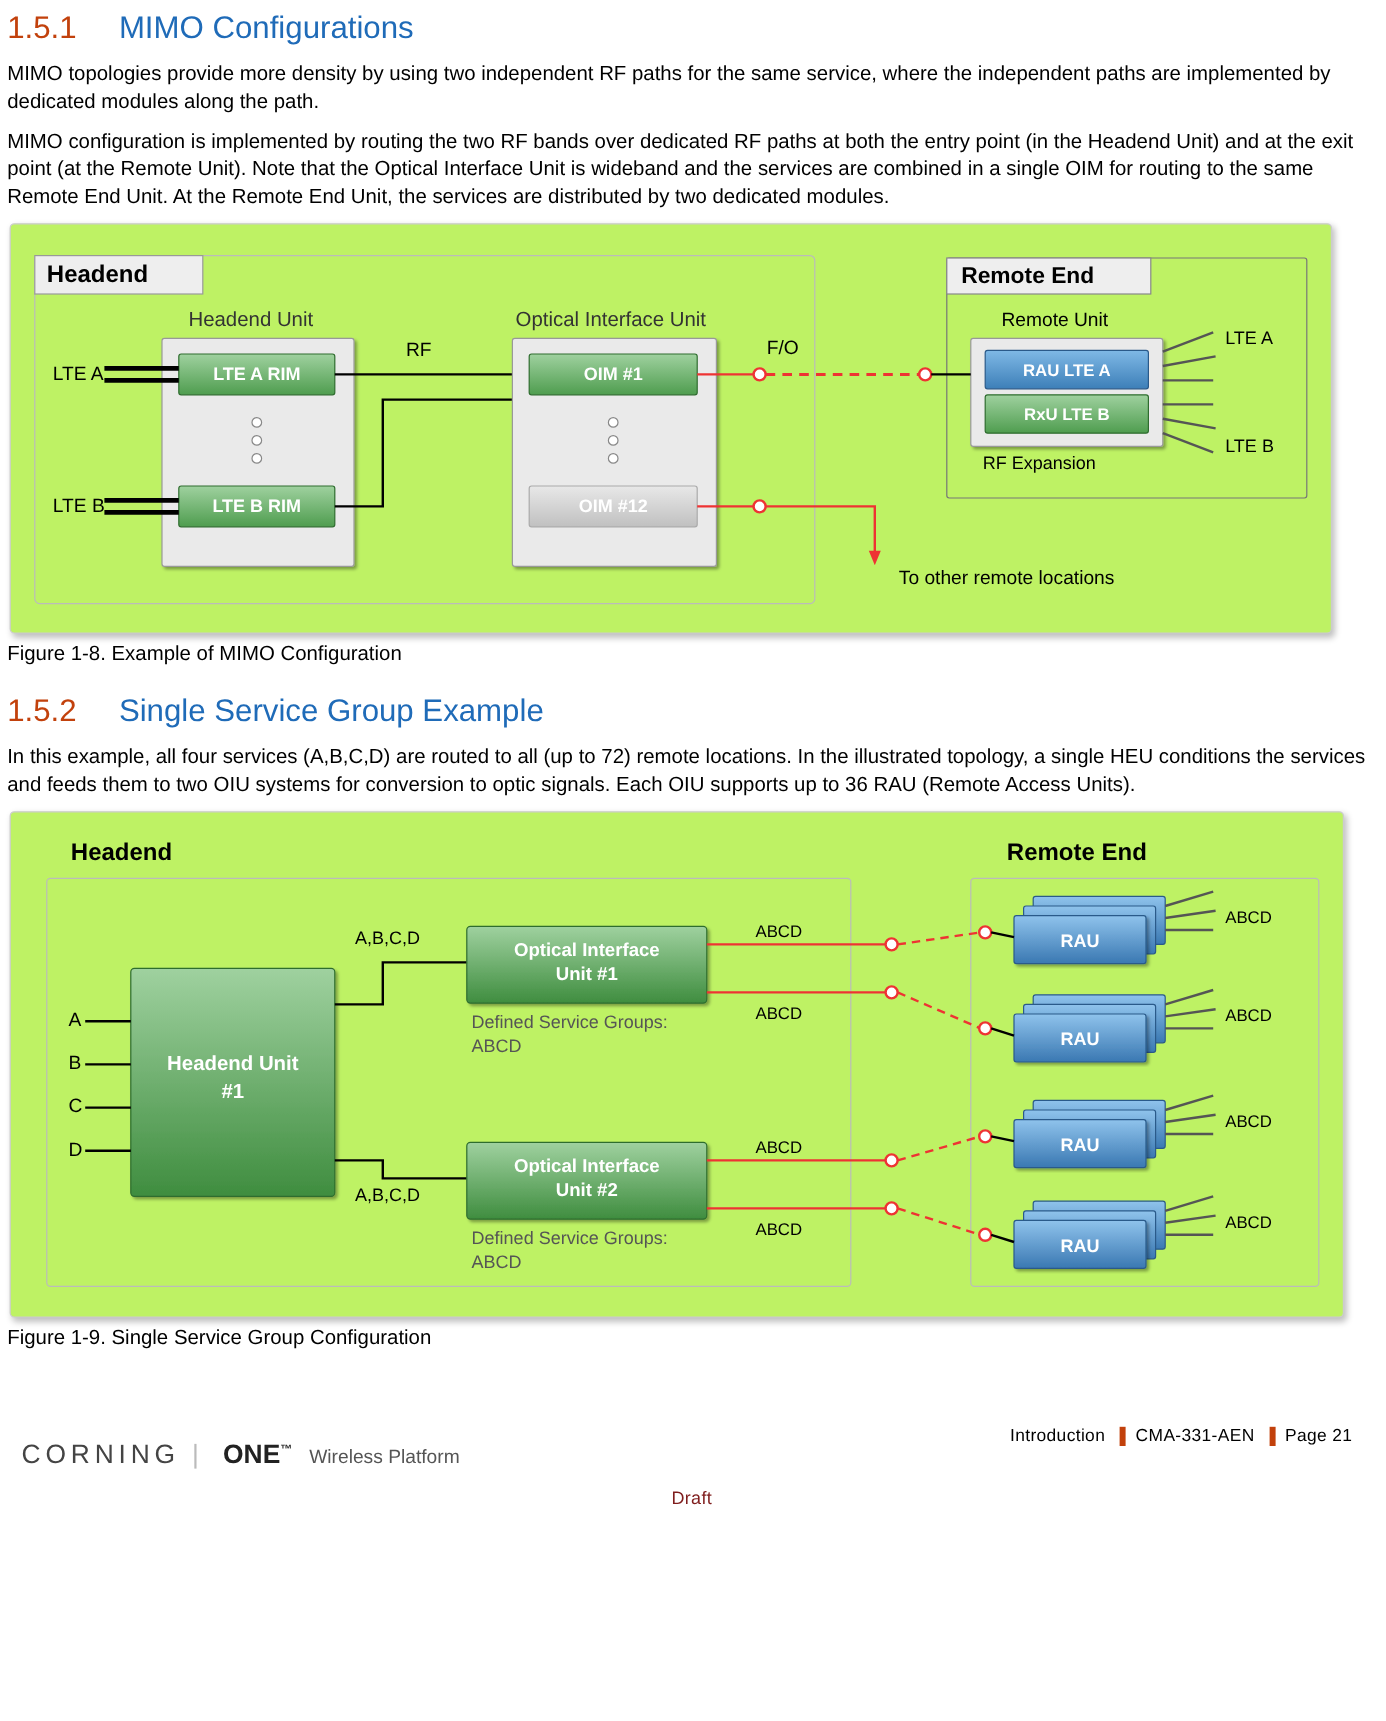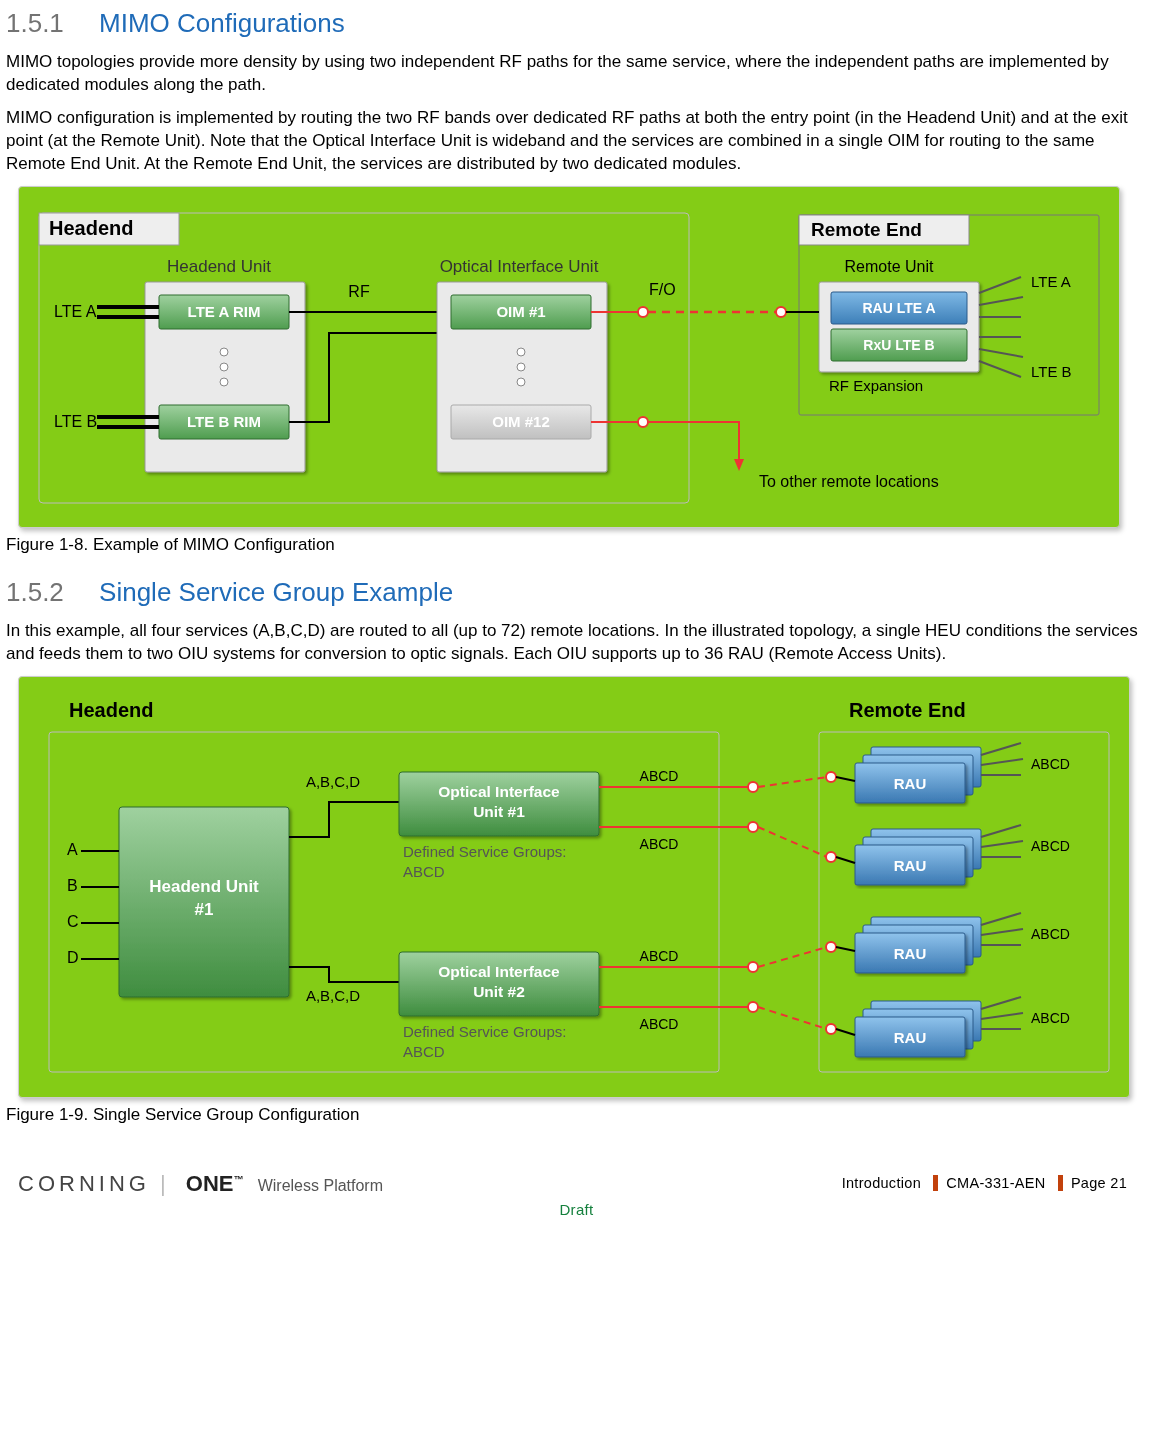--- a/index.html
+++ b/index.html
@@ -11,52 +11,52 @@
     color: #000;
     font-size: 17px;
     line-height: 1.35;
   }
   .page { padding: 0 8px 0 6px; }
   h2.section {
     font-size: 26px;
     font-weight: normal;
     margin: 6px 0 10px 0;
   }
-  h2.section .num { color: #737373; margin-right: 28px; }
+  h2.section .num { color: #c2410c; margin-right: 28px; }
   h2.section .title { color: #1f6bb8; }
   p.body { margin: 4px 0 10px 0; }
   .fig-caption { font-size: 17px; margin: 4px 0 18px 0; }
   .diagram {
     border: 1px solid #ccc;
     border-radius: 4px;
     box-shadow: 2px 3px 5px rgba(0,0,0,0.25);
-    background: #84cc16;
-    margin: 10px 0 6px 12px;
+    background: #bef264;
+    margin: 10px 0 6px 2px;
     text-decoration: underline;
   }
   svg { display:block; }
   .footer {
     margin-top: 36px;
     padding: 6px 12px 12px 12px;
     font-size: 14.5px;
     letter-spacing: .3px;
   }
   .footer-line {
     display:flex; justify-content:space-between; align-items:center;
     font-family: Arial, sans-serif;
   }
   .footer-right span { border-left:5px solid #c2410c; padding:0 8px; }
   .footer-right span:first-child { border-left:none; padding-left:0; }
   .brand {
-    font-size: 22px; letter-spacing: 4px; font-weight: normal; color:#444;
+    font-size: 22px; letter-spacing: 4px; font-weight: normal; color:#444;margin-top:28px;
   }
   .brand .one { letter-spacing: 0; font-weight: bold; color:#222; margin-left:6px;}
   .brand .sup { font-size:10px; vertical-align: super;}
   .brand .wp { font-size:16px; letter-spacing:0; color:#555; margin-left:4px;}
-  .draft { text-align:center; font-size:15px; margin-top:2px; color:#15803d;}
+  .draft { text-align:center; font-size:15px; margin-top:13px; color:#7f1d1d;}
 </style>
 </head>
 <body>
 
 <div class="page">
 
 <h2 class="section">
   <span class="num">1.5.1</span>
   <span class="title">MIMO Configurations</span>
 </h2>

